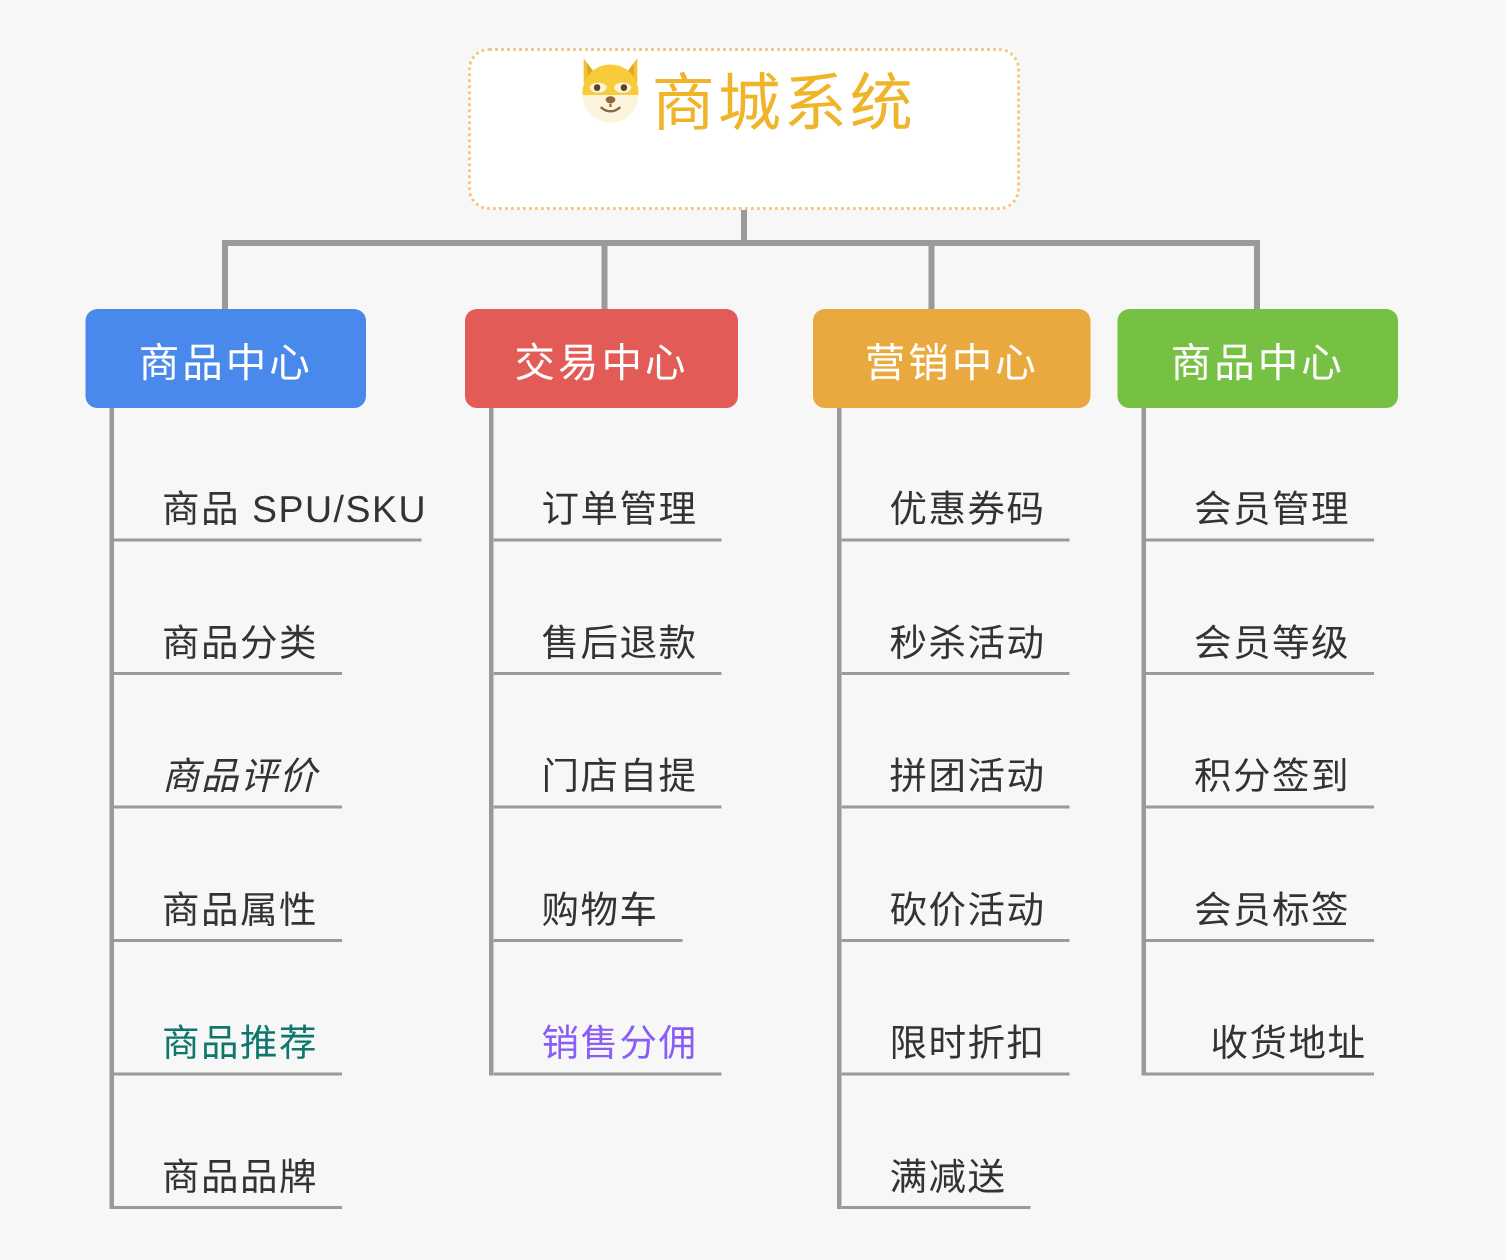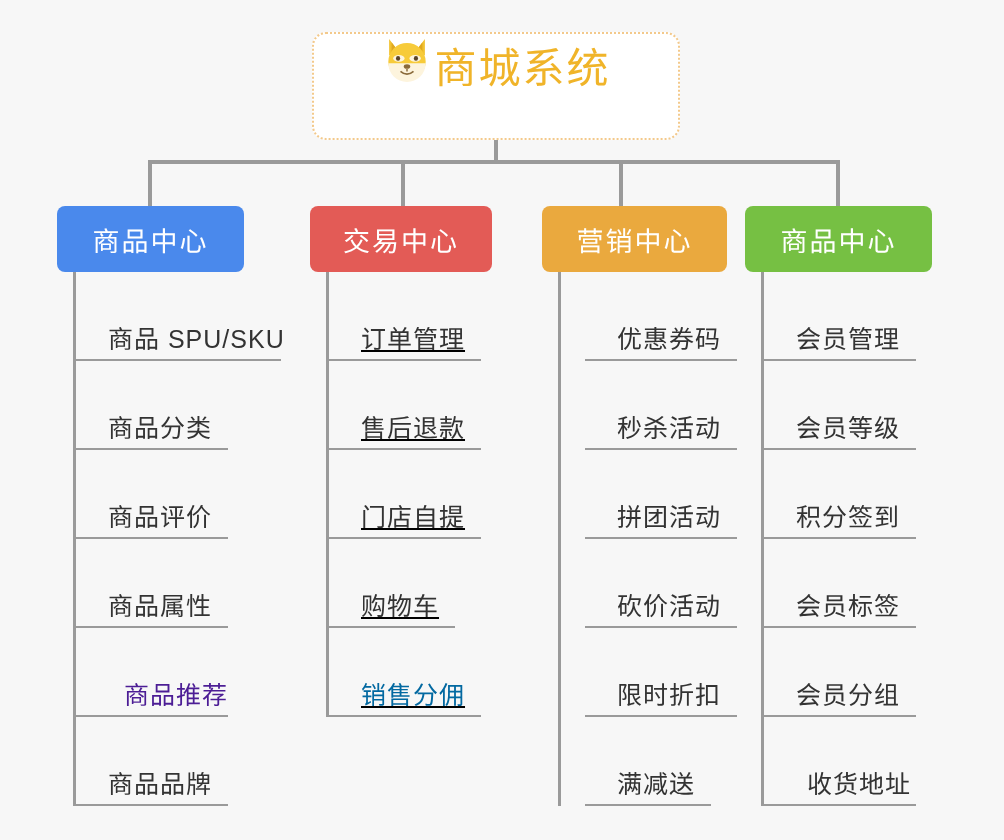--- a/index.html
+++ b/index.html
@@ -164,65 +164,65 @@
         <div class="leaf-list" style="border-left-color: rgb(154, 154, 154);">
           <div class="leaf-item">
             <span class="leaf-label" style="color: rgb(51, 51, 51);">商品 SPU/SKU</span>
             <span class="leaf-underline" style="width: 205px; background: rgb(154, 154, 154);"></span>
           </div>
           <div class="leaf-item">
             <span class="leaf-label" style="color: rgb(51, 51, 51);">商品分类</span>
             <span class="leaf-underline" style="width: 152px; background: rgb(154, 154, 154);"></span>
           </div>
           <div class="leaf-item">
-            <span class="leaf-label" style="color: rgb(51, 51, 51);">商品评价</span>
+            <span class="leaf-label" style="color: rgb(51, 51, 51); font-style: italic;">商品评价</span>
             <span class="leaf-underline" style="width: 152px; background: rgb(154, 154, 154);"></span>
           </div>
           <div class="leaf-item">
             <span class="leaf-label" style="color: rgb(51, 51, 51);">商品属性</span>
             <span class="leaf-underline" style="width: 152px; background: rgb(154, 154, 154);"></span>
           </div>
           <div class="leaf-item">
-            <span class="leaf-label" style="color: #4c1d95; margin-left: 16px;">商品推荐</span>
+            <span class="leaf-label" style="color: #0f766e;">商品推荐</span>
             <span class="leaf-underline" style="width: 152px; background: rgb(154, 154, 154);"></span>
           </div>
           <div class="leaf-item">
             <span class="leaf-label" style="color: rgb(51, 51, 51);">商品品牌</span>
             <span class="leaf-underline" style="width: 152px; background: rgb(154, 154, 154);"></span>
           </div>
         </div>
       </div>
       <div class="column" style="left: 310px;">
         <div class="col-header" style="width: 182px; background: rgb(227, 91, 86);">交易中心</div>
-        <div class="leaf-list" style="border-left-color: rgb(154, 154, 154); text-decoration: underline;">
+        <div class="leaf-list" style="border-left-color: rgb(154, 154, 154);">
           <div class="leaf-item">
             <span class="leaf-label" style="color: rgb(51, 51, 51);">订单管理</span>
             <span class="leaf-underline" style="width: 152px; background: rgb(154, 154, 154);"></span>
           </div>
           <div class="leaf-item">
             <span class="leaf-label" style="color: rgb(51, 51, 51);">售后退款</span>
             <span class="leaf-underline" style="width: 152px; background: rgb(154, 154, 154);"></span>
           </div>
           <div class="leaf-item">
             <span class="leaf-label" style="color: rgb(51, 51, 51);">门店自提</span>
             <span class="leaf-underline" style="width: 152px; background: rgb(154, 154, 154);"></span>
           </div>
           <div class="leaf-item">
             <span class="leaf-label" style="color: rgb(51, 51, 51); text-align: center;">购物车</span>
             <span class="leaf-underline" style="width: 126px; background: rgb(154, 154, 154);"></span>
           </div>
           <div class="leaf-item">
-            <span class="leaf-label" style="color: #0369a1;">销售分佣</span>
+            <span class="leaf-label" style="color: #8b5cf6;">销售分佣</span>
             <span class="leaf-underline" style="width: 152px; background: rgb(154, 154, 154);"></span>
           </div>
         </div>
       </div>
       <div class="column" style="left: 542px;">
         <div class="col-header" style="width: 185px; background: rgb(234, 169, 62);">营销中心</div>
-        <div class="leaf-list" style="border-left-color: rgb(154, 154, 154); padding-left: 24px;">
+        <div class="leaf-list" style="border-left-color: rgb(154, 154, 154);">
           <div class="leaf-item">
             <span class="leaf-label" style="color: rgb(51, 51, 51);">优惠券码</span>
             <span class="leaf-underline" style="width: 152px; background: rgb(154, 154, 154);"></span>
           </div>
           <div class="leaf-item">
             <span class="leaf-label" style="color: rgb(51, 51, 51);">秒杀活动</span>
             <span class="leaf-underline" style="width: 152px; background: rgb(154, 154, 154);"></span>
           </div>
           <div class="leaf-item">
             <span class="leaf-label" style="color: rgb(51, 51, 51);">拼团活动</span>
@@ -255,24 +255,20 @@
           </div>
           <div class="leaf-item">
             <span class="leaf-label" style="color: rgb(51, 51, 51);">积分签到</span>
             <span class="leaf-underline" style="width: 152px; background: rgb(154, 154, 154);"></span>
           </div>
           <div class="leaf-item">
             <span class="leaf-label" style="color: rgb(51, 51, 51);">会员标签</span>
             <span class="leaf-underline" style="width: 152px; background: rgb(154, 154, 154);"></span>
           </div>
           <div class="leaf-item">
-            <span class="leaf-label" style="color: rgb(51, 51, 51);">会员分组</span>
-            <span class="leaf-underline" style="width: 152px; background: rgb(154, 154, 154);"></span>
-          </div>
-          <div class="leaf-item">
             <span class="leaf-label" style="color: rgb(51, 51, 51); padding-left: 43px;">收货地址</span>
             <span class="leaf-underline" style="width: 152px; background: rgb(154, 154, 154);"></span>
           </div>
         </div>
       </div>
     </div>
 
 </div>
 
 </body></html>

